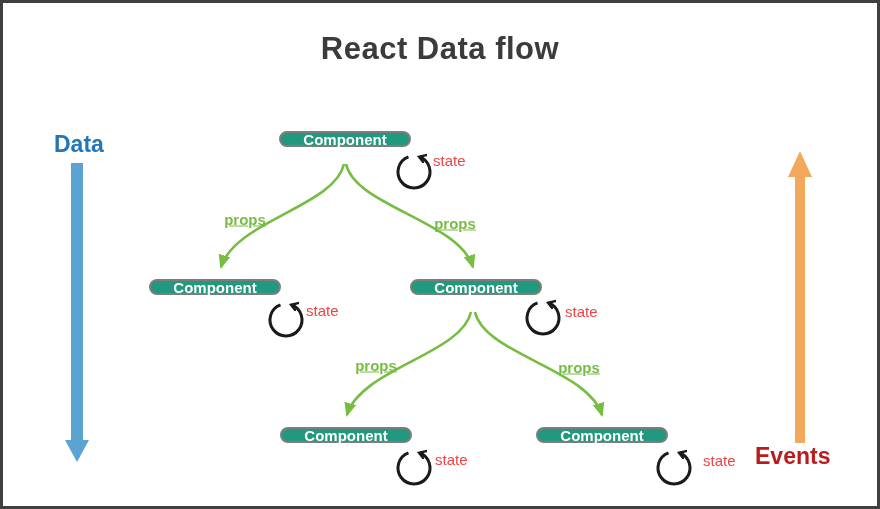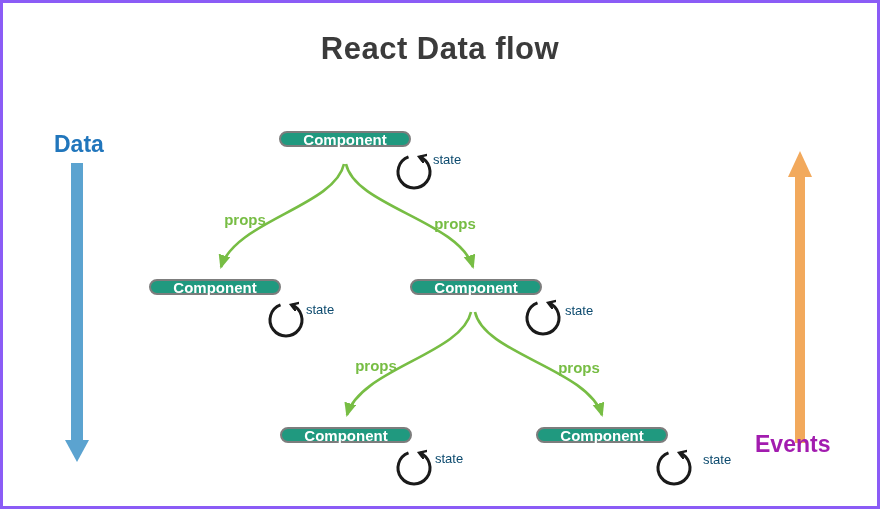--- a/index.html
+++ b/index.html
@@ -1,21 +1,21 @@
 <!DOCTYPE html>
 <html><head>
 <meta charset="utf-8">
 <style>
   html,body { margin:0; padding:0; background:#ffffff; }
   * { box-sizing:border-box; }
   .canvas {
     position:relative;
     width:880px; height:509px;
     background:#ffffff;
-    border:3px solid #8b5cf6;
+    border:3px solid #404040;
     overflow:hidden;
     font-family:"Liberation Sans", "DejaVu Sans", sans-serif;
   }
   .title {
     position:absolute; top:28px; left:0; width:100%;
     text-align:center;
     font-size:31px; font-weight:bold; color:#3b3b3b;
     letter-spacing:0.5px;
   }
   .svg-layer { position:absolute; left:0; top:0; width:880px; height:509px; }
@@ -29,41 +29,41 @@
     color:#ffffff; font-weight:bold; font-size:15px;
   }
   .pill-top        { left:276px; top:128px; }
   .pill-mid-left   { left:146px; top:276px; }
   .pill-mid-right  { left:407px; top:276px; }
   .pill-bot-left   { left:277px; top:424px; }
   .pill-bot-right  { left:533px; top:424px; }
   .props-label {
     position:absolute;
     transform:translate(-50%,-50%);
-    color:#77bd44; font-weight:bold; font-size:15px;
+    color:#77bd44; font-weight:bold; font-size:15px;text-decoration:underline;
   }
   .props-1 { left:242px; top:216px; }
   .props-2 { left:452px; top:220px; }
   .props-3 { left:373px; top:362px; }
   .props-4 { left:576px; top:364px; }
   .state-label {
     position:absolute;
-    color:#0c4a6e; font-size:13px;
+    color:#ef4444; font-size:15px;
   }
   .state-1 { left:430px; top:149px; }
   .state-2 { left:303px; top:299px; }
   .state-3 { left:562px; top:300px; }
   .state-4 { left:432px; top:448px; }
   .state-5 { left:700px; top:449px; }
   .flow-label {
     position:absolute;
     font-size:23px; font-weight:bold;
   }
   .data-label   { left:51px;  top:128px; color:#2176bc; }
-  .events-label { left:752px; top:428px; color:#a21caf; }
+  .events-label { left:752px; top:440px; color:#b91c1c; }
 </style>
 </head>
 <body>
 
 <div class="canvas">
 
   <svg class="svg-layer" width="880" height="509" viewBox="0 0 880 509">
     <defs>
       <marker id="green-arrow" markerUnits="userSpaceOnUse" markerWidth="16" markerHeight="14" refX="12" refY="6" orient="auto">
         <path d="M0,0 L14,6 L0,12 Z" fill="#77bd44"></path>

